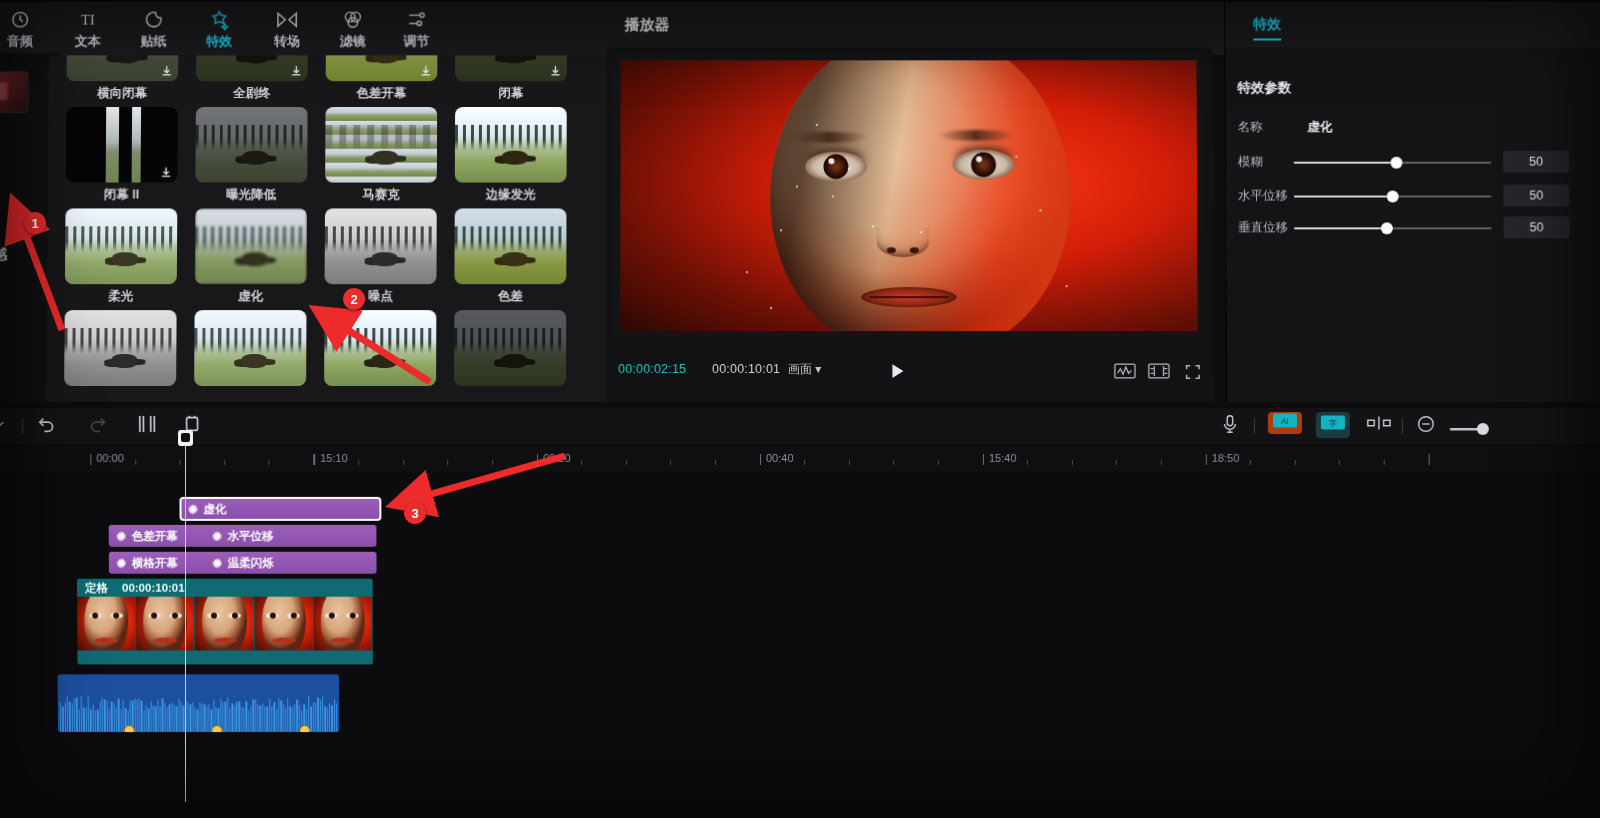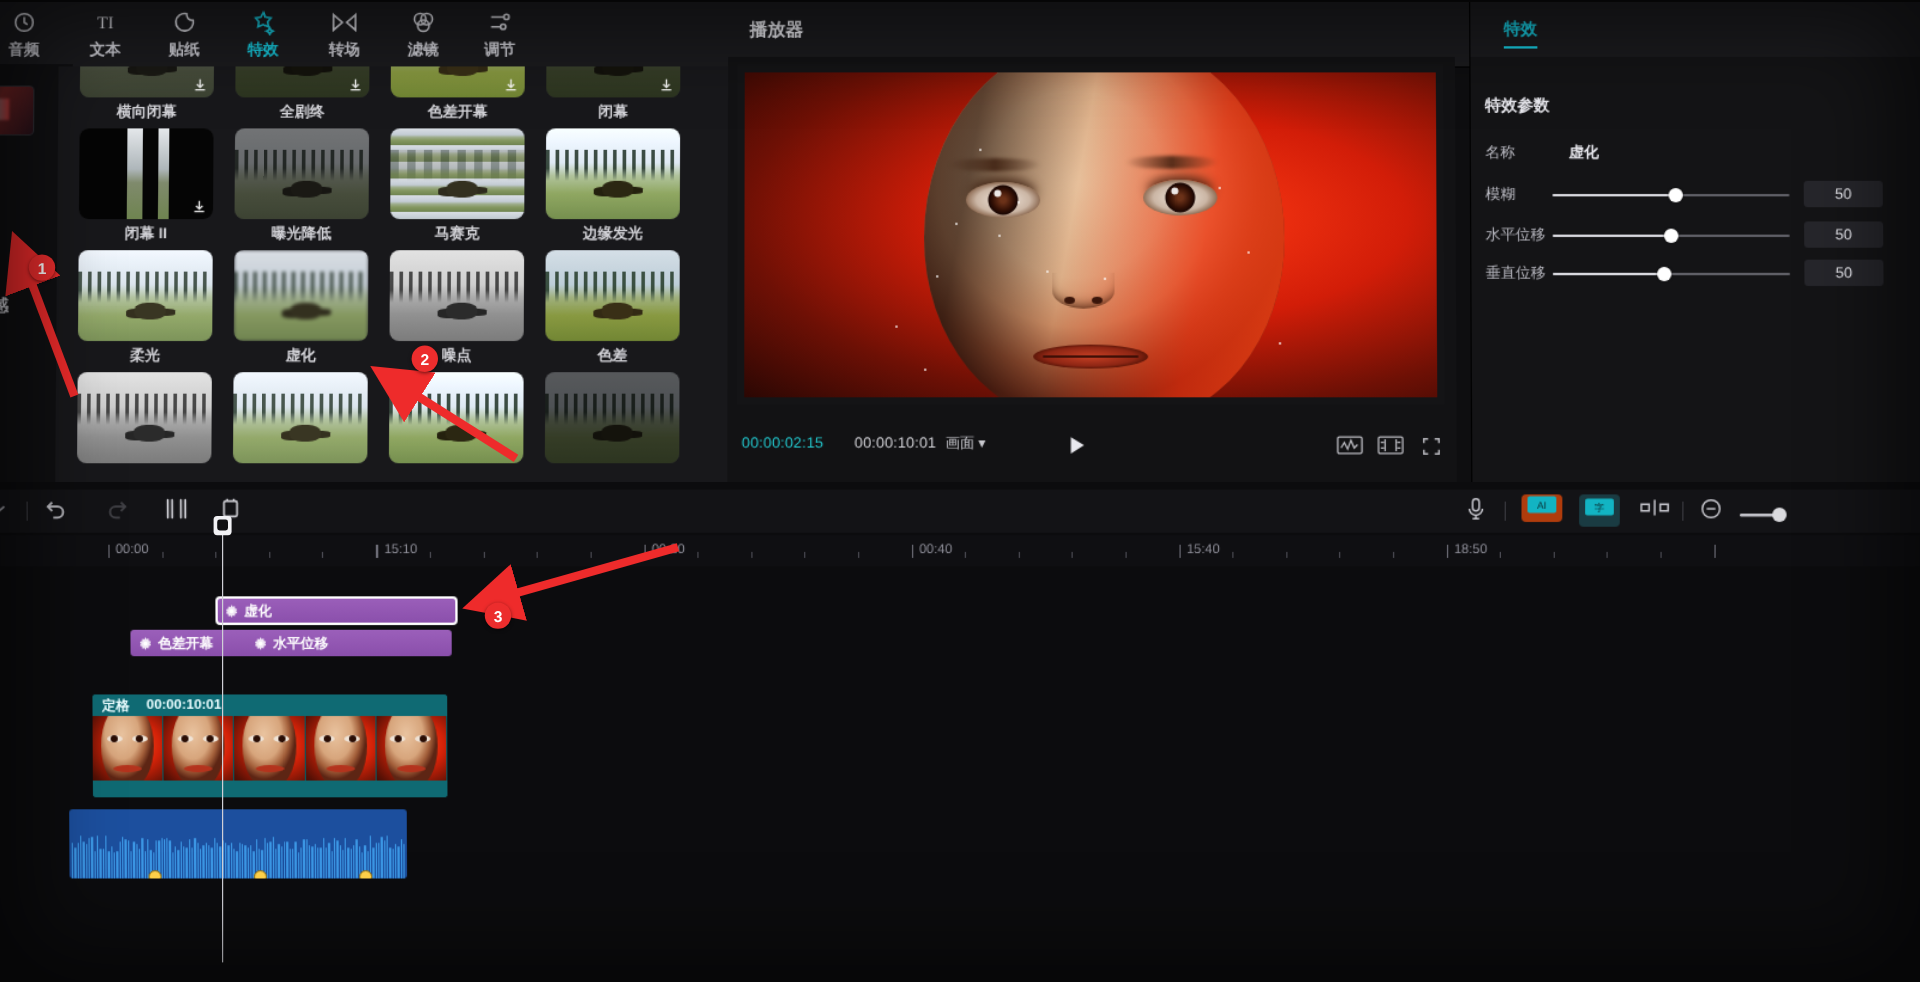--- a/index.html
+++ b/index.html
@@ -645,20 +645,40 @@
           <span class="gear">
             <svg width="11" height="11" viewBox="0 0 14 14" fill="#fff">
                 <circle cx="7" cy="7" r="2.3"></circle>
                 <path d="M7 0l1 2.2 2.4-.6.3 2.4 2.3.7-1.2 2.1 1.2 2.1-2.3.7-.3 2.4-2.4-.6L7 14l-1-2.2-2.4.6-.3-2.4L1 9.3l1.2-2.1L1 5.1l2.3-.7.3-2.4 2.4.6z" opacity=".85"></path>
               </svg>
           </span>
           <span>水平位移</span>
         </span>
       </div>
 
+      <div class="clip fxclip" style="left:128px;top:80px;width:268px">
+        <span class="seg" style="left:0;width:92px">
+          <span class="gear">
+            <svg width="11" height="11" viewBox="0 0 14 14" fill="#fff">
+                <circle cx="7" cy="7" r="2.3"></circle>
+                <path d="M7 0l1 2.2 2.4-.6.3 2.4 2.3.7-1.2 2.1 1.2 2.1-2.3.7-.3 2.4-2.4-.6L7 14l-1-2.2-2.4.6-.3-2.4L1 9.3l1.2-2.1L1 5.1l2.3-.7.3-2.4 2.4.6z" opacity=".85"></path>
+              </svg>
+          </span>
+          <span>横格开幕</span>
+        </span>
+        <span class="seg" style="left:96px;width:170px">
+          <span class="gear">
+            <svg width="11" height="11" viewBox="0 0 14 14" fill="#fff">
+                <circle cx="7" cy="7" r="2.3"></circle>
+                <path d="M7 0l1 2.2 2.4-.6.3 2.4 2.3.7-1.2 2.1 1.2 2.1-2.3.7-.3 2.4-2.4-.6L7 14l-1-2.2-2.4.6-.3-2.4L1 9.3l1.2-2.1L1 5.1l2.3-.7.3-2.4 2.4.6z" opacity=".85"></path>
+              </svg>
+          </span>
+          <span>温柔闪烁</span>
+        </span>
+      </div>
 
       <div class="clip" id="vidClip" style="left:96px;top:107px;width:296px;height:86px">
         <div class="hdr">
           <span>定格</span>
           <span>00:00:10:01</span>
         </div>
         <div class="frames">
           <div class="frm">
               <span class="fbg"></span>
               <span class="ff"></span>

